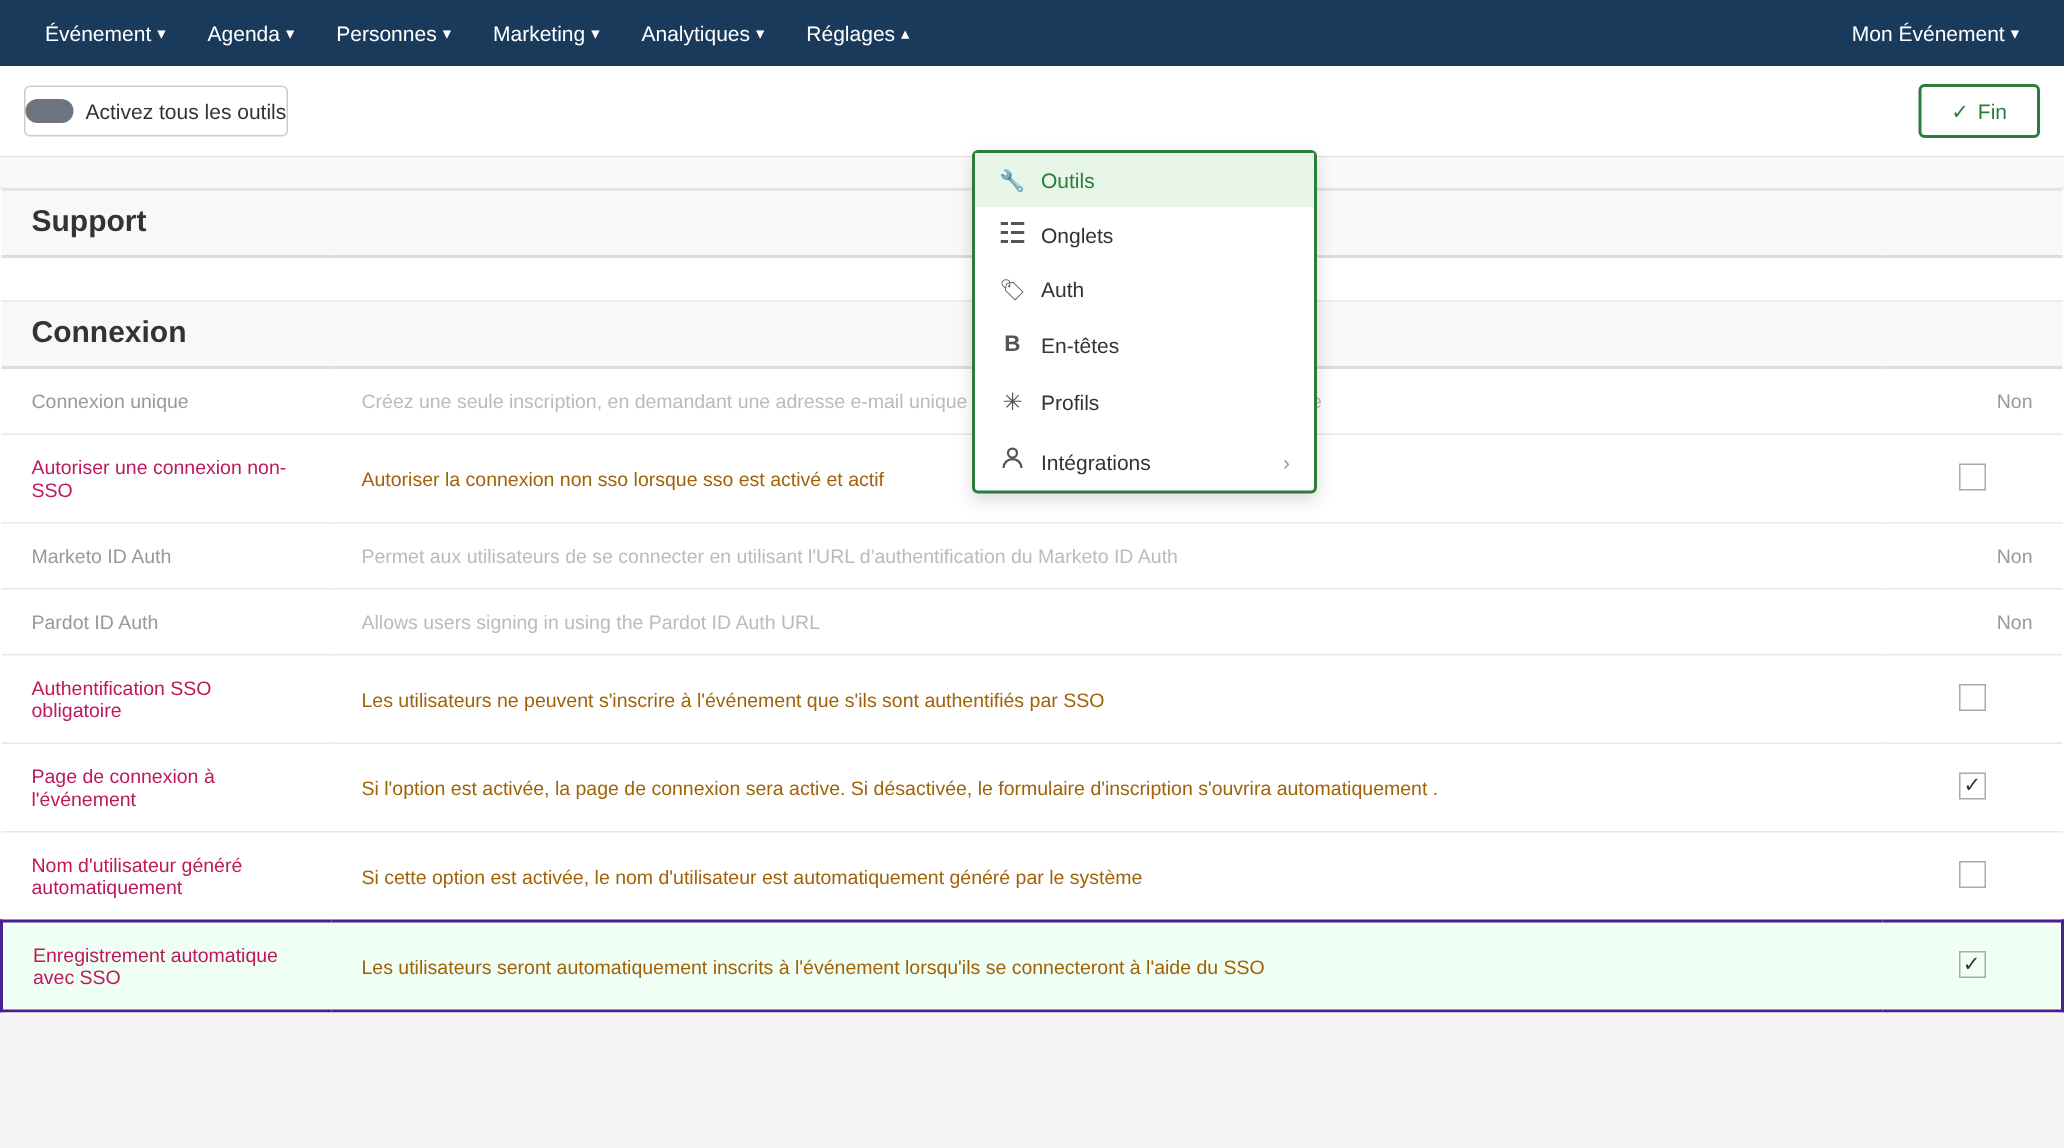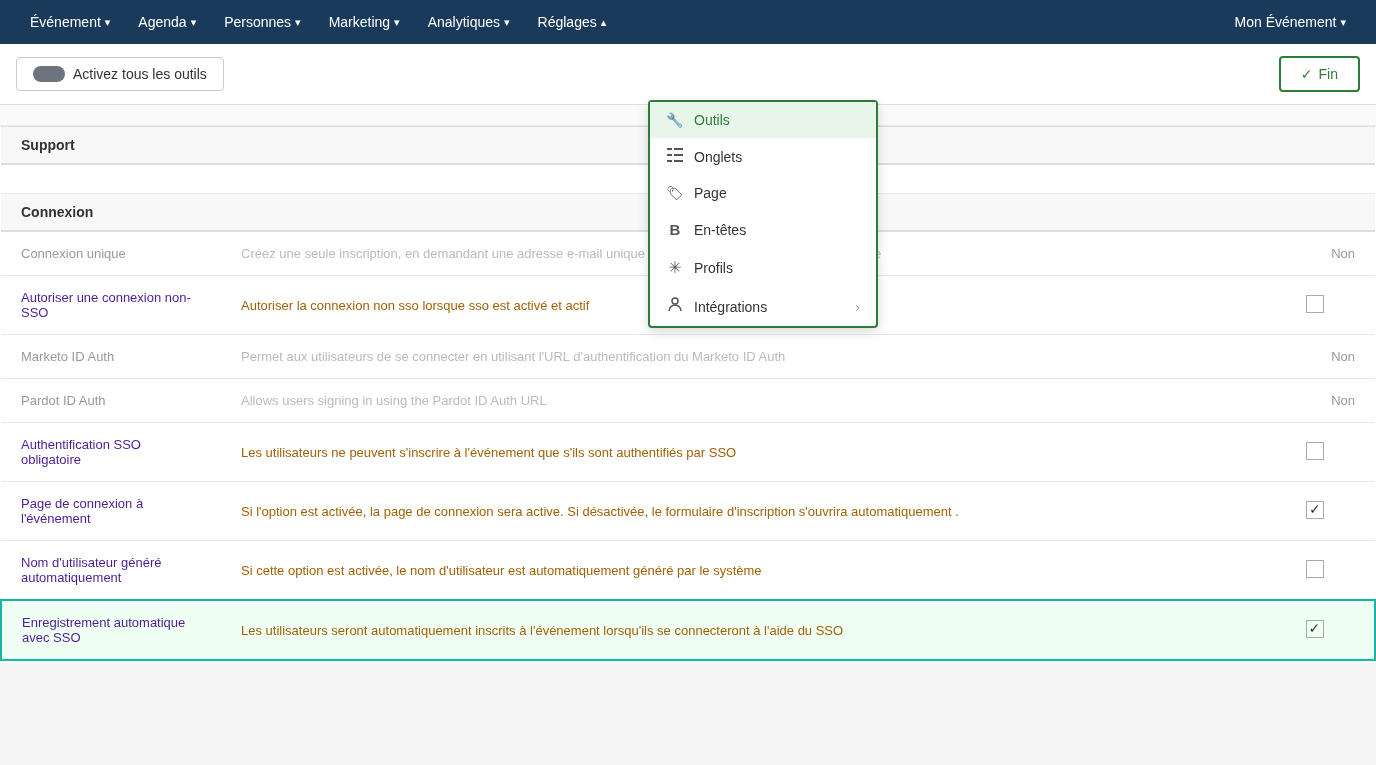--- a/index.html
+++ b/index.html
@@ -45,21 +45,21 @@
       padding: 12px 16px;
       background: #fff;
       border-bottom: 1px solid #e0e0e0;
       gap: 12px;
     }
 
     .activate-btn {
       background: #fff;
       border: 1px solid #ccc;
       border-radius: 4px;
-      padding: 8px 16px;
+      padding: 8px 0;
       cursor: pointer;
       display: flex;
       align-items: center;
       gap: 8px;
       font-size: 14px;
       color: #333;
     }
     .activate-btn .toggle-icon {
       width: 32px;
       height: 16px;
@@ -124,37 +124,37 @@
     }
     .settings-table .section-header {
       background: #f8f8f8;
       border-bottom: 2px solid #ddd;
       border-top: 1px solid #ddd;
     }
     .settings-table .section-header td {
       padding: 10px 20px;
       font-weight: 600;
       color: #333;
-      font-size: 14px;
+      font-size: 20px;
     }
     .settings-table .row {
       border-bottom: 1px solid #e8e8e8;
     }
     .settings-table .row td {
       padding: 14px 20px;
       vertical-align: middle;
       margin-top: 25px;
     }
     .settings-table .row.highlighted {
       background: #f0fff4;
-      border: 2px solid #14b8a6;
+      border: 2px solid #4c1d95;
     }
     .col-name {
       width: 220px;
-      color: #4c1d95;
+      color: #be185d;
       font-size: 13px;
     }
     .col-name.muted { color: #999; }
     .col-desc {
       color: #a16207;
       font-size: 13px;
     }
     .col-desc.muted { color: #bbb; }
     .col-status {
       width: 120px;
@@ -258,21 +258,21 @@
           <rect x="0" y="6" width="5" height="2" fill="#555"></rect>
           <rect x="7" y="6" width="9" height="2" fill="#555"></rect>
           <rect x="0" y="12" width="5" height="2" fill="#555"></rect>
           <rect x="7" y="12" width="9" height="2" fill="#555"></rect>
         </svg>
       </span>
       <span>Onglets</span>
     </div>
     <div class="dropdown-item">
       <span class="icon">🏷</span>
-      <span>Page</span>
+      <span>Auth</span>
     </div>
     <div class="dropdown-item">
       <span class="icon" style="font-weight:bold; font-size:15px;">B</span>
       <span>En-têtes</span>
     </div>
     <div class="dropdown-item">
       <span class="icon" style="font-size:16px;">✳</span>
       <span>Profils</span>
     </div>
     <div class="dropdown-item">

